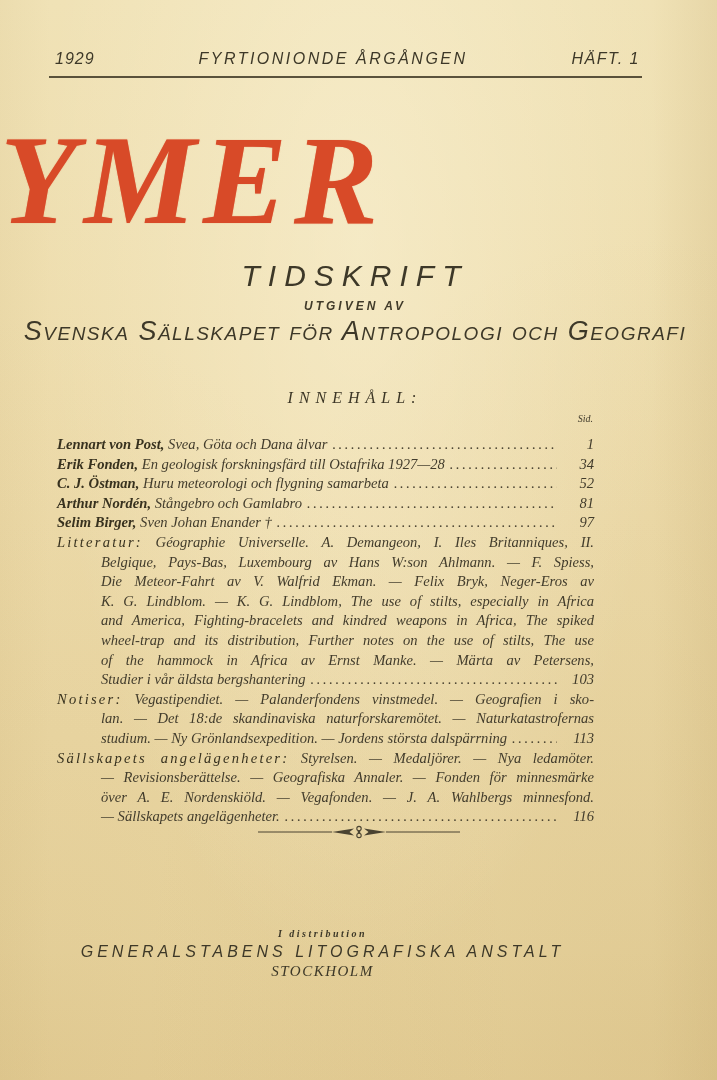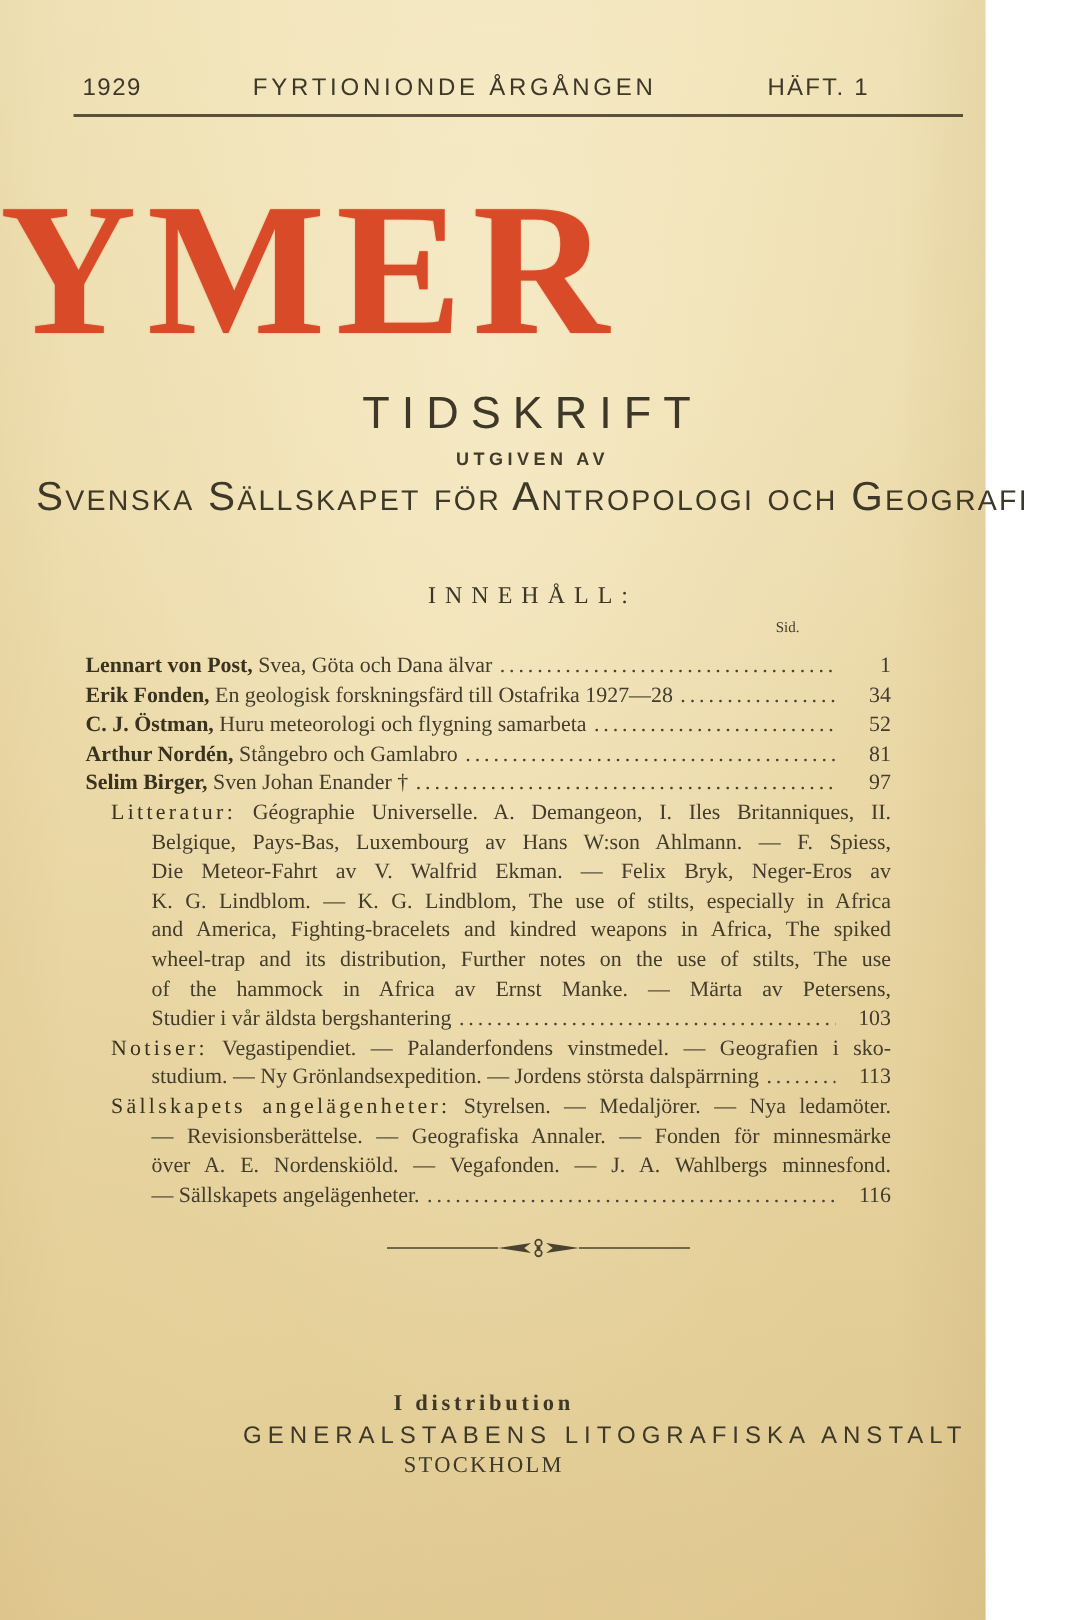--- a/index.html
+++ b/index.html
@@ -1,28 +1,29 @@
 <!DOCTYPE html>
 <html><head>
 <meta charset="utf-8">
 <style>
   html,body{margin:0;padding:0;}
   body{
     width:717px;height:1080px;overflow:hidden;
     font-family:"Liberation Serif","DejaVu Serif",serif;
   }
   .page{
-    position:relative;width:657px;height:1080px;
+    position:relative;width:717px;height:1080px;
     color:#423c2c;
     background:
       radial-gradient(ellipse at 50% 22%, rgba(255,250,228,.40), transparent 62%),
       radial-gradient(ellipse at 90% 96%, rgba(180,148,82,.16), transparent 55%),
       radial-gradient(ellipse at 4% 98%, rgba(180,148,82,.13), transparent 50%),
       linear-gradient(90deg, rgba(185,155,90,.08), transparent 7%, transparent 91%, rgba(175,143,78,.14)),
       linear-gradient(180deg,#f0e2b6 0%,#eddbaa 48%,#e9d5a0 88%,#e6d099 100%);
+    font-style: italic;
   }
   
   .masthead{
     position:absolute;top:50px;left:55px;right:77px;
     display:flex;justify-content:space-between;align-items:baseline;
     font-family:"Liberation Sans","DejaVu Sans",sans-serif;
     font-size:16px;color:#3d3828;
   }
   .masthead .year{letter-spacing:1px;}
   .masthead .volume{letter-spacing:2.5px;}
@@ -74,36 +75,36 @@
     display:block;text-align:justify;text-align-last:justify;
   }
   .toc-row.has-page{display:flex;align-items:baseline;}
   .toc-row.has-page .toc-text{white-space:nowrap;flex:none;}
   .dots{
     flex:1 1 auto;overflow:hidden;white-space:nowrap;
     letter-spacing:2.6px;margin:0 3px 0 5px;color:#4a4331;
   }
   .pg{flex:none;width:34px;text-align:right;}
   .lead-bold{font-weight:bold;color:#38321f;}
-  .lead-spaced{letter-spacing:2.2px;color:#38321f;margin-left:17px;}
+  .lead-spaced{letter-spacing:2.2px;color:#38321f;}
   
   .ornament{
     position:absolute;top:824px;left:0;width:717px;text-align:center;
   }
   
   .imprint{
     position:absolute;top:928px;left:0;width:645px;text-align:center;color:#3d3828;
   }
   .imprint .dist{
-    font-size:15px;font-weight:bold;letter-spacing:2.5px;
+    font-size:10px;font-weight:bold;letter-spacing:2.5px;
   }
   .imprint .printer{
     margin-top:4px;
     font-family:"Liberation Sans","DejaVu Sans",sans-serif;
-    font-size:16px;letter-spacing:4px;text-align:right;
+    font-size:16px;letter-spacing:4px;
   }
   .imprint .city{
     margin-top:2px;font-size:15px;letter-spacing:1.5px;
   }
 </style>
 </head>
 <body>
 
 <div class="page">
 
@@ -170,20 +171,23 @@
       <div class="toc-row ind just">
         <span class="toc-text">of the hammock in Africa av Ernst Manke. — Märta av Petersens,</span>
       </div>
       <div class="toc-row ind has-page">
         <span class="toc-text">Studier i vår äldsta bergshantering</span>
         <span class="dots">........................................................................................................................</span>
         <span class="pg">103</span>
       </div>
       <div class="toc-row just">
         <span class="toc-text"><span class="lead-spaced">Notiser:</span> Vegastipendiet. — Palanderfondens vinstmedel. — Geografien i sko-</span>
+      </div>
+      <div class="toc-row ind just">
+        <span class="toc-text">lan. — Det 18:de skandinaviska naturforskaremötet. — Naturkatastrofernas</span>
       </div>
       <div class="toc-row ind has-page">
         <span class="toc-text">studium. — Ny Grönlandsexpedition. — Jordens största dalspärrning</span>
         <span class="dots">........................................................................................................................</span>
         <span class="pg">113</span>
       </div>
       <div class="toc-row just">
         <span class="toc-text"><span class="lead-spaced">Sällskapets angelägenheter:</span> Styrelsen. — Medaljörer. — Nya ledamöter.</span>
       </div>
       <div class="toc-row ind just">

